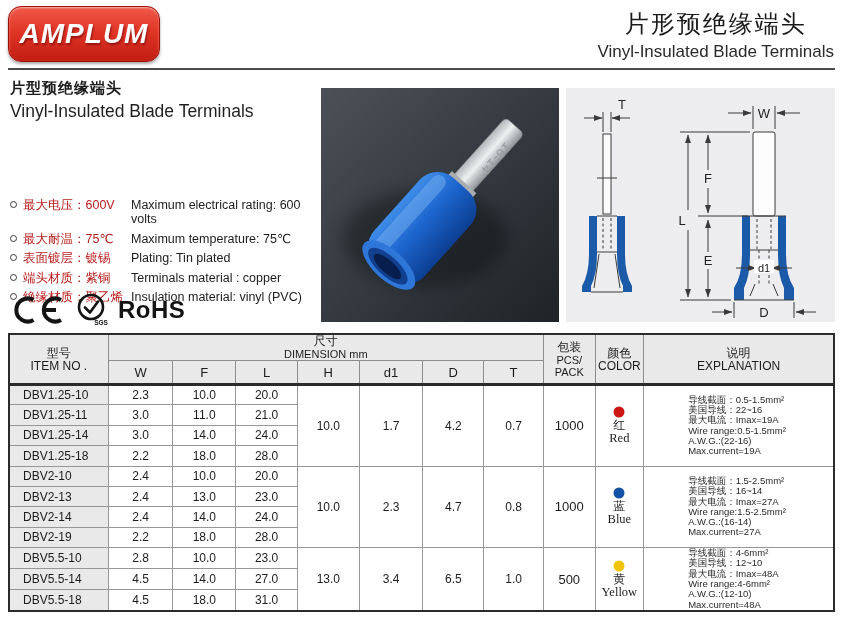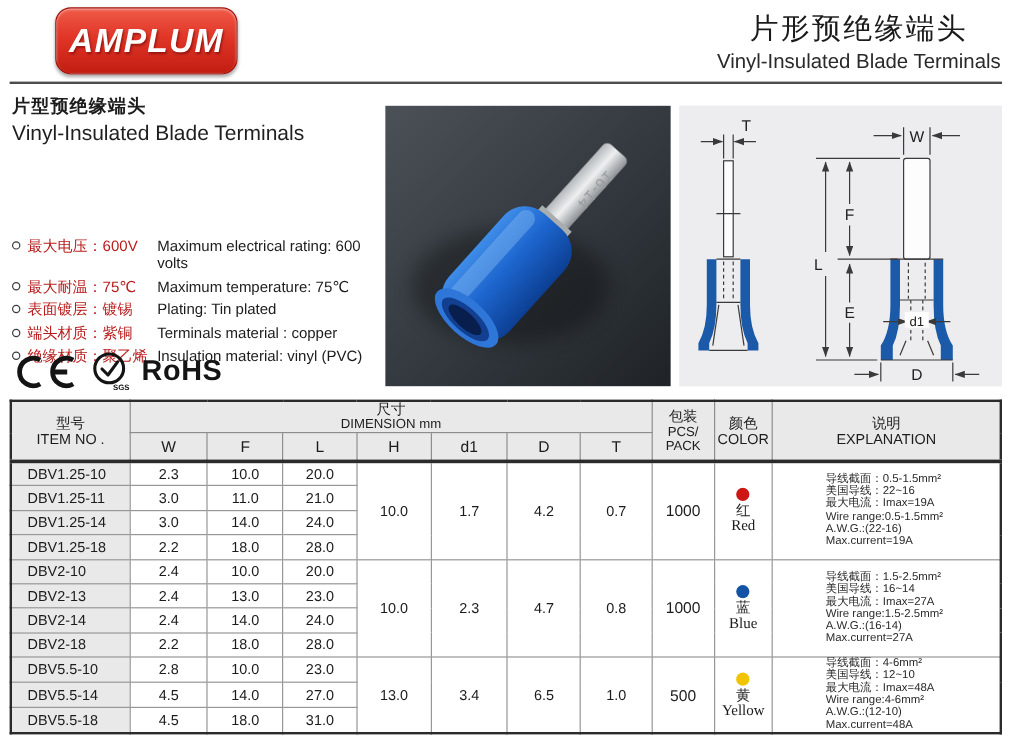--- a/index.html
+++ b/index.html
@@ -7,21 +7,21 @@
     position:relative; width:843px; height:620px; background:#fff;
     font-family:"Liberation Sans","DejaVu Sans",sans-serif; color:#1c1c1c; overflow:hidden;
   }
 
   
   .logo {
     position:absolute; left:8px; top:6px; width:150px; height:54px;
     background:linear-gradient(#f05a48 0%, #e03527 45%, #c21d12 100%);
     border:1px solid #9e1109; border-radius:13px;
     box-shadow:0 2px 3px rgba(0,0,0,.35), inset 0 1px 2px rgba(255,255,255,.55);
-    display:flex; align-items:center; justify-content:center;margin-left:38px;
+    display:flex; align-items:center; justify-content:center;
   }
   .logo span {
     color:#fff; font-style:italic; font-weight:bold; font-size:28px; letter-spacing:1px;
     text-shadow:1px 2px 2px rgba(100,0,0,.55);
   }
   .head-titles { position:absolute; right:9px; top:8px; text-align:center; }
   .head-title-zh { font-size:24px; letter-spacing:2px; color:#1a1a1a; }
   .head-title-en { font-size:17px; color:#2a2a2a; margin-top:2px; }
   .head-rule { position:absolute; left:8px; right:8px; top:68px; border-top:2px solid #4c4c4c; }
 
@@ -368,21 +368,21 @@
         <td>13.0</td>
         <td>23.0</td>
       </tr>
       <tr>
         <td class="cell-item">DBV2-14</td>
         <td>2.4</td>
         <td>14.0</td>
         <td>24.0</td>
       </tr>
       <tr>
-        <td class="cell-item">DBV2-18</td>
+        <td class="cell-item">DBV2-19</td>
         <td>2.2</td>
         <td>18.0</td>
         <td>28.0</td>
       </tr>
 
       <tr>
         <td class="cell-item">DBV5.5-10</td>
         <td>2.8</td>
         <td>10.0</td>
         <td>23.0</td>

